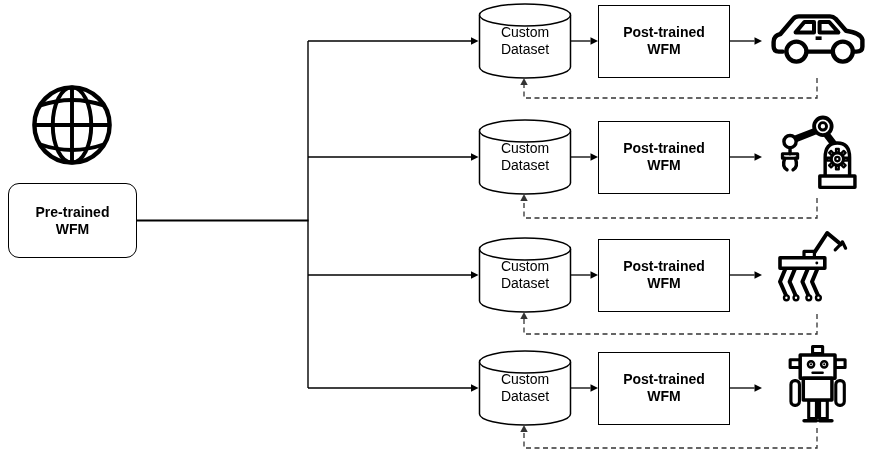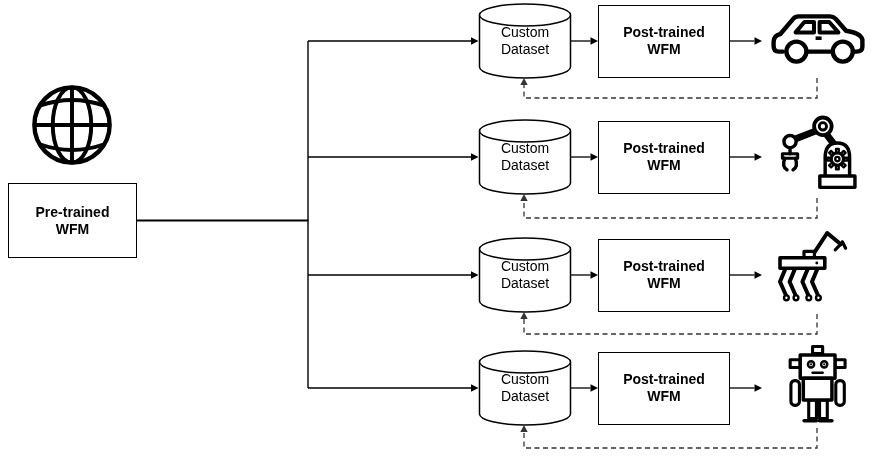--- a/index.html
+++ b/index.html
@@ -96,21 +96,21 @@
     <svg width="88" height="84" viewBox="0 0 100 96" fill="none" stroke="#000">
       <circle cx="50" cy="48" r="43" stroke-width="5"></circle>
       <ellipse cx="50" cy="48" rx="22" ry="43" stroke-width="4.5"></ellipse>
       <line x1="50" y1="5" x2="50" y2="91" stroke-width="4.5"></line>
       <line x1="7" y1="48" x2="93" y2="48" stroke-width="4.5"></line>
       <path d="M13.1,26 Q50,13 86.9,26" stroke-width="4.5"></path>
       <path d="M13.1,70 Q50,83 86.9,70" stroke-width="4.5"></path>
     </svg>
   </div>
 
-  <div class="node-box" style="left:8px;top:183px;width:129px;height:75px;">
+  <div class="node-box" style="left:8px;top:183px;width:129px;height:75px;border-radius:11px;">
     <span>Pre-trained</span>
     <span>WFM</span>
   </div>
 
   <div class="cyl-label" style="top:24px;">
     <span>Custom</span>
     <span>Dataset</span>
   </div>
   <div class="cyl-label" style="top:140px;">
     <span>Custom</span>

